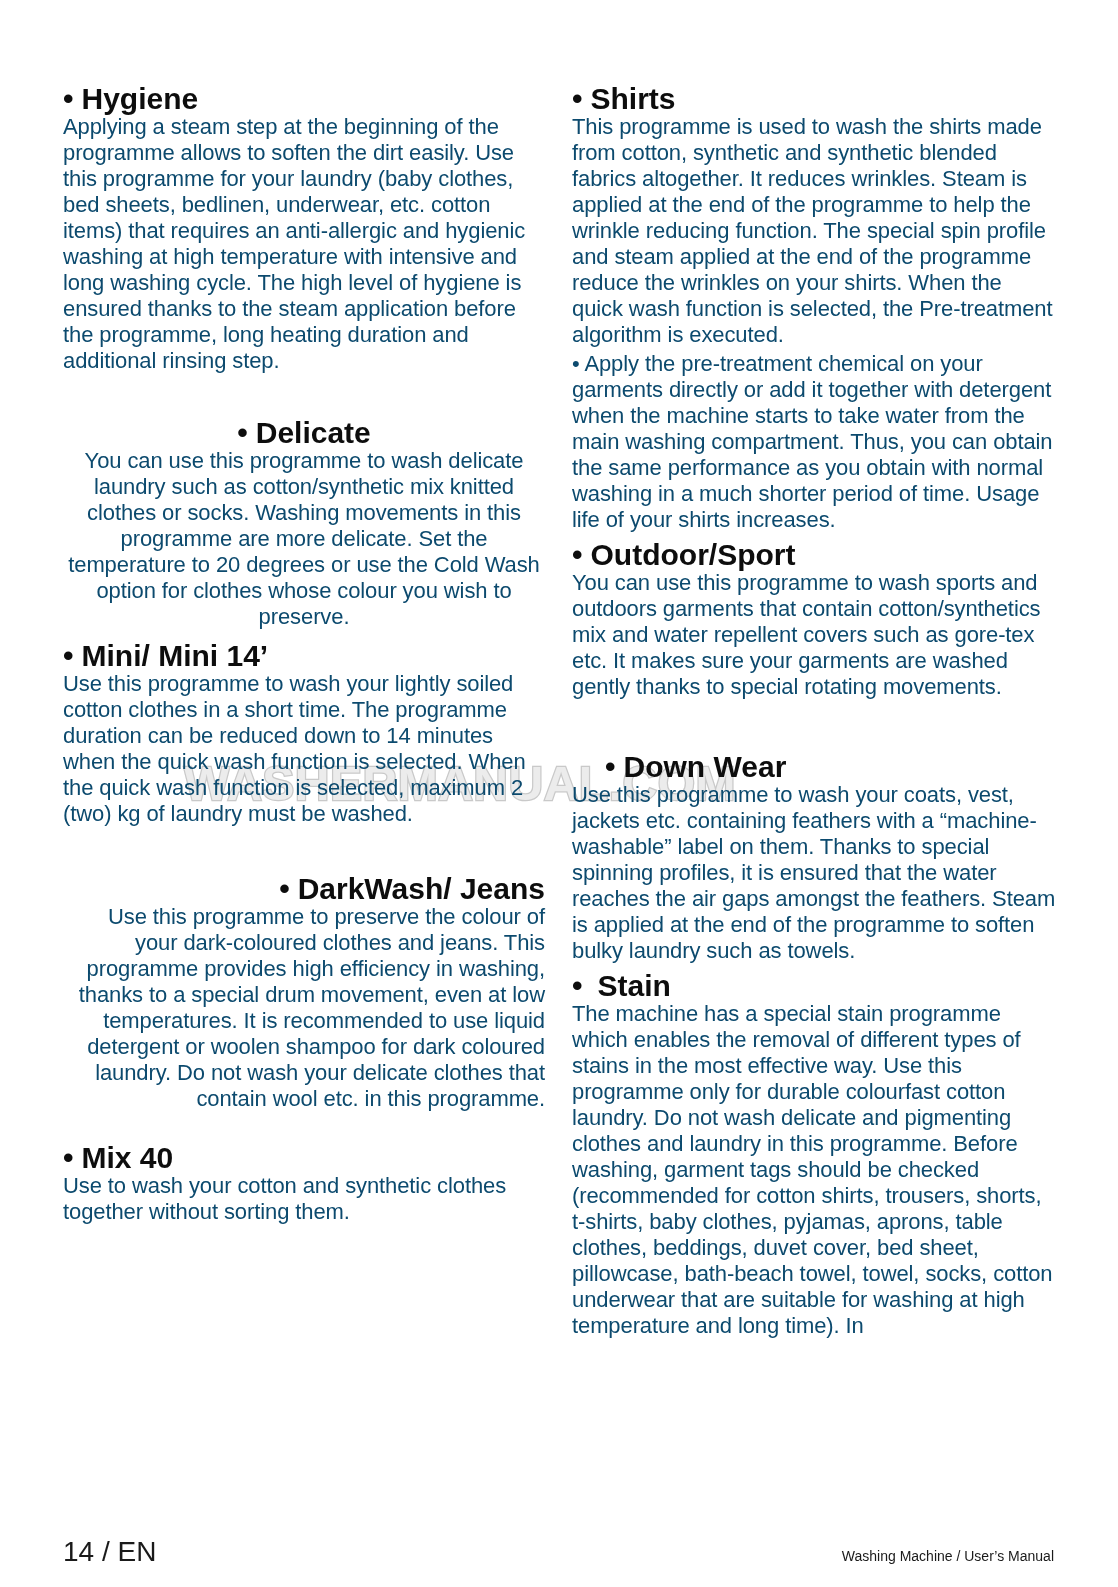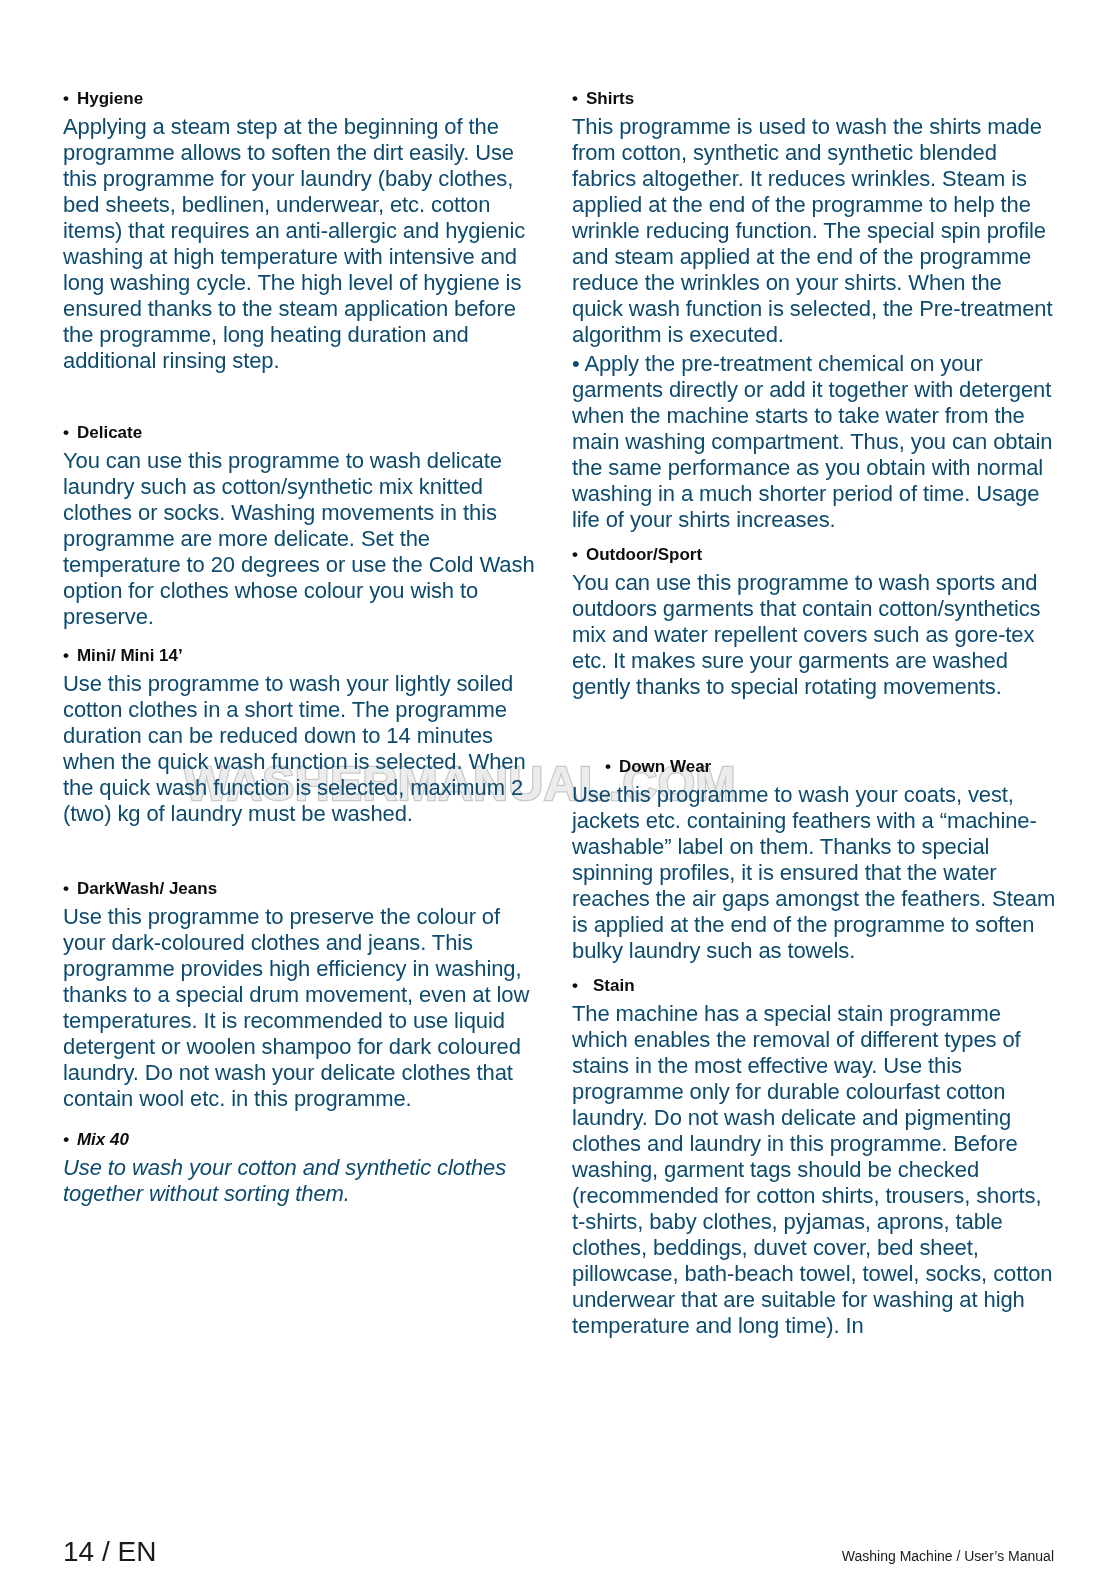--- a/index.html
+++ b/index.html
@@ -32,42 +32,42 @@
     position: relative;
     z-index: 1;
     display: flex;
     padding: 85px 61px 0 63px;
     gap: 27px;
   }
   .col { display: block; }
   .col-left  { width: 482px; flex: 0 0 482px; }
   .col-right { width: 485px; flex: 0 0 485px; }
   .sec h3 {
-    font-size: 17px;
+    font-size: 30px;
     line-height: 27px;
     font-weight: 700;
     color: #0d0d0d;
     margin: 0 0 2px 0;
   }
   .sec h3 .blt { margin-right: 8px; font-weight: 700; }
   .sec.h-indent h3 { padding-left: 33px; }
   .sec.wide-gap h3 .blt { margin-right: 15px; }
   .sec p {
     font-size: 22px;
     line-height: 26px;
     letter-spacing: -0.1px;
     color: #0c4a6e;
     margin: 0;
   }
   
   .s-hyg    { margin-bottom: 45px; }
-  .s-del    { margin-bottom: 12px; }
+  .s-del    { margin-bottom: 12px; text-align: center; }
   .s-mini   { margin-bottom: 48px; }
-  .s-dark   { margin-bottom: 14px; }
-  .s-mix    { margin-bottom: 1px; font-style: italic; }
+  .s-dark   { margin-bottom: 32px; text-align: right; }
+  .s-mix    { margin-bottom: 1px; }
   .s-shirts { margin-bottom: 3px; }
   .s-apply  { margin-bottom: 8px; }
   .s-out    { margin-bottom: 53px; }
   .s-down   { margin-bottom: 8px; }
   .s-stain  { margin-bottom: 0; }
   .footer {
     position: absolute;
     left: 63px; right: 64px; top: 1536px;
     display: flex;
     justify-content: space-between;

